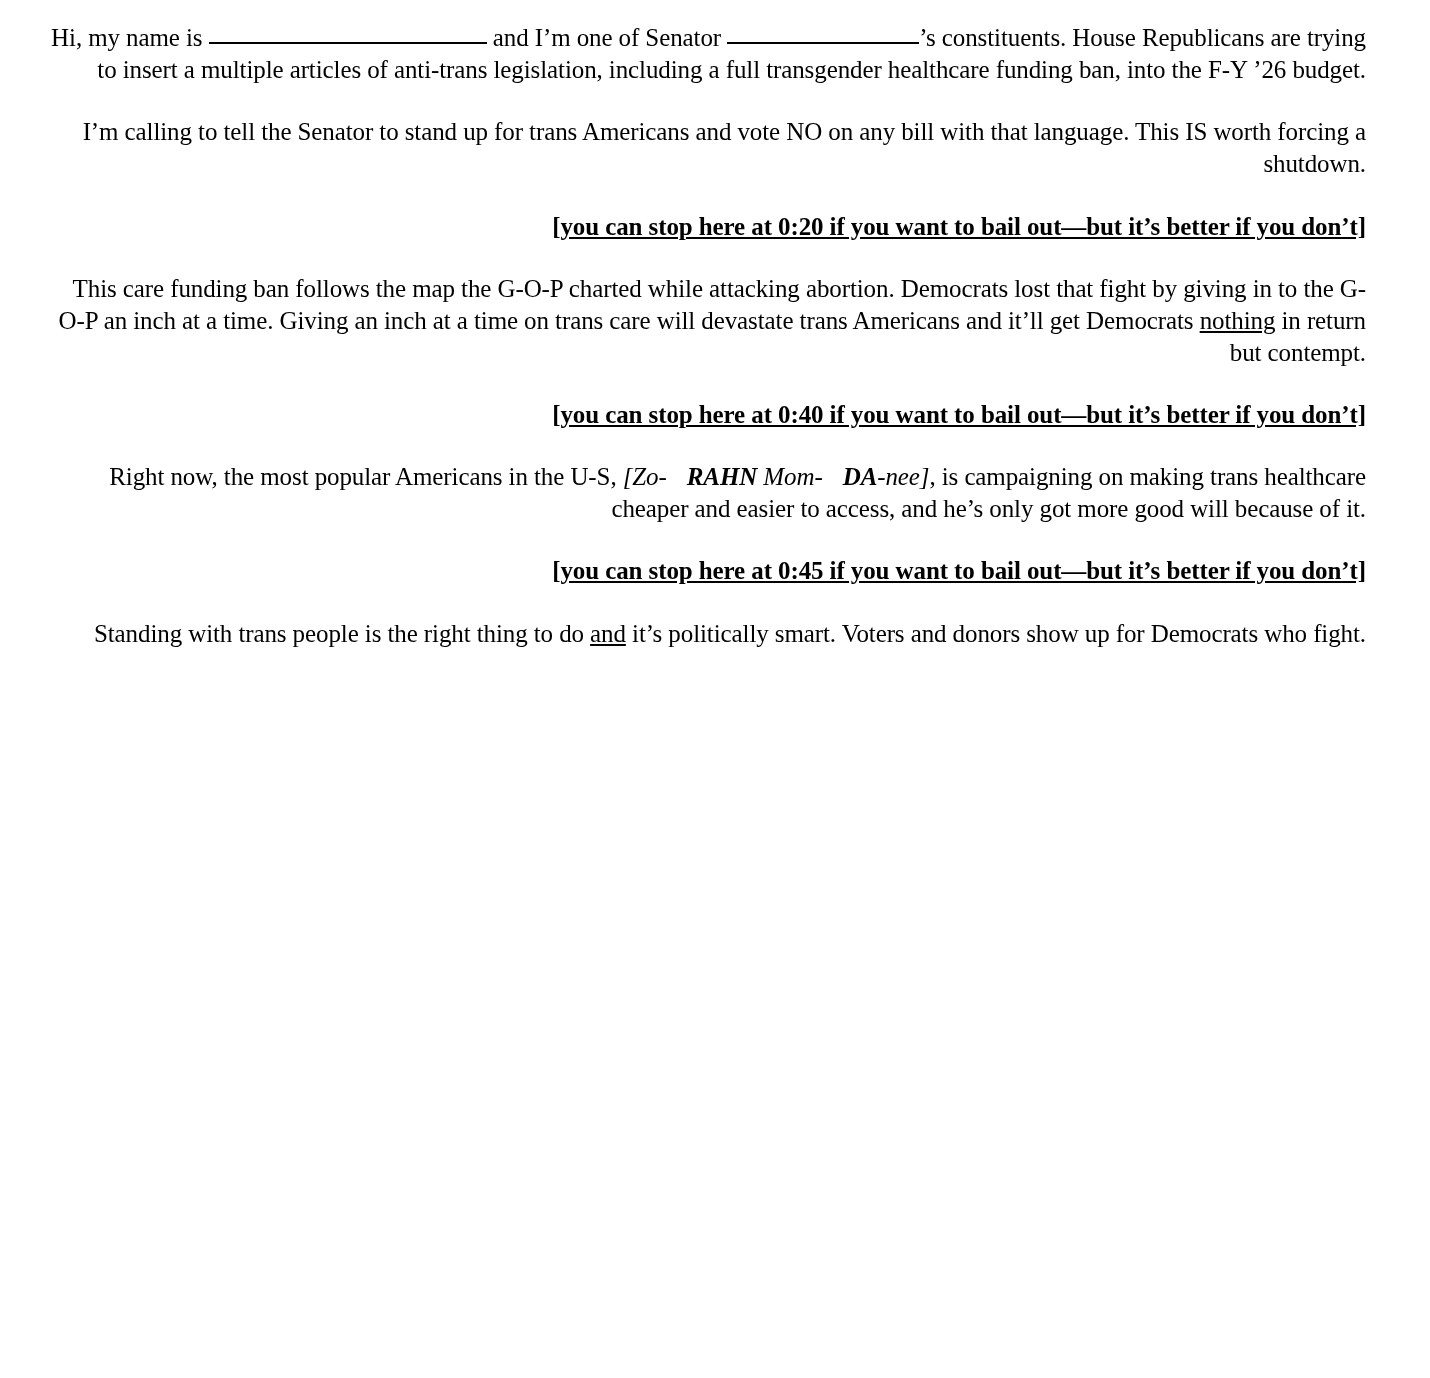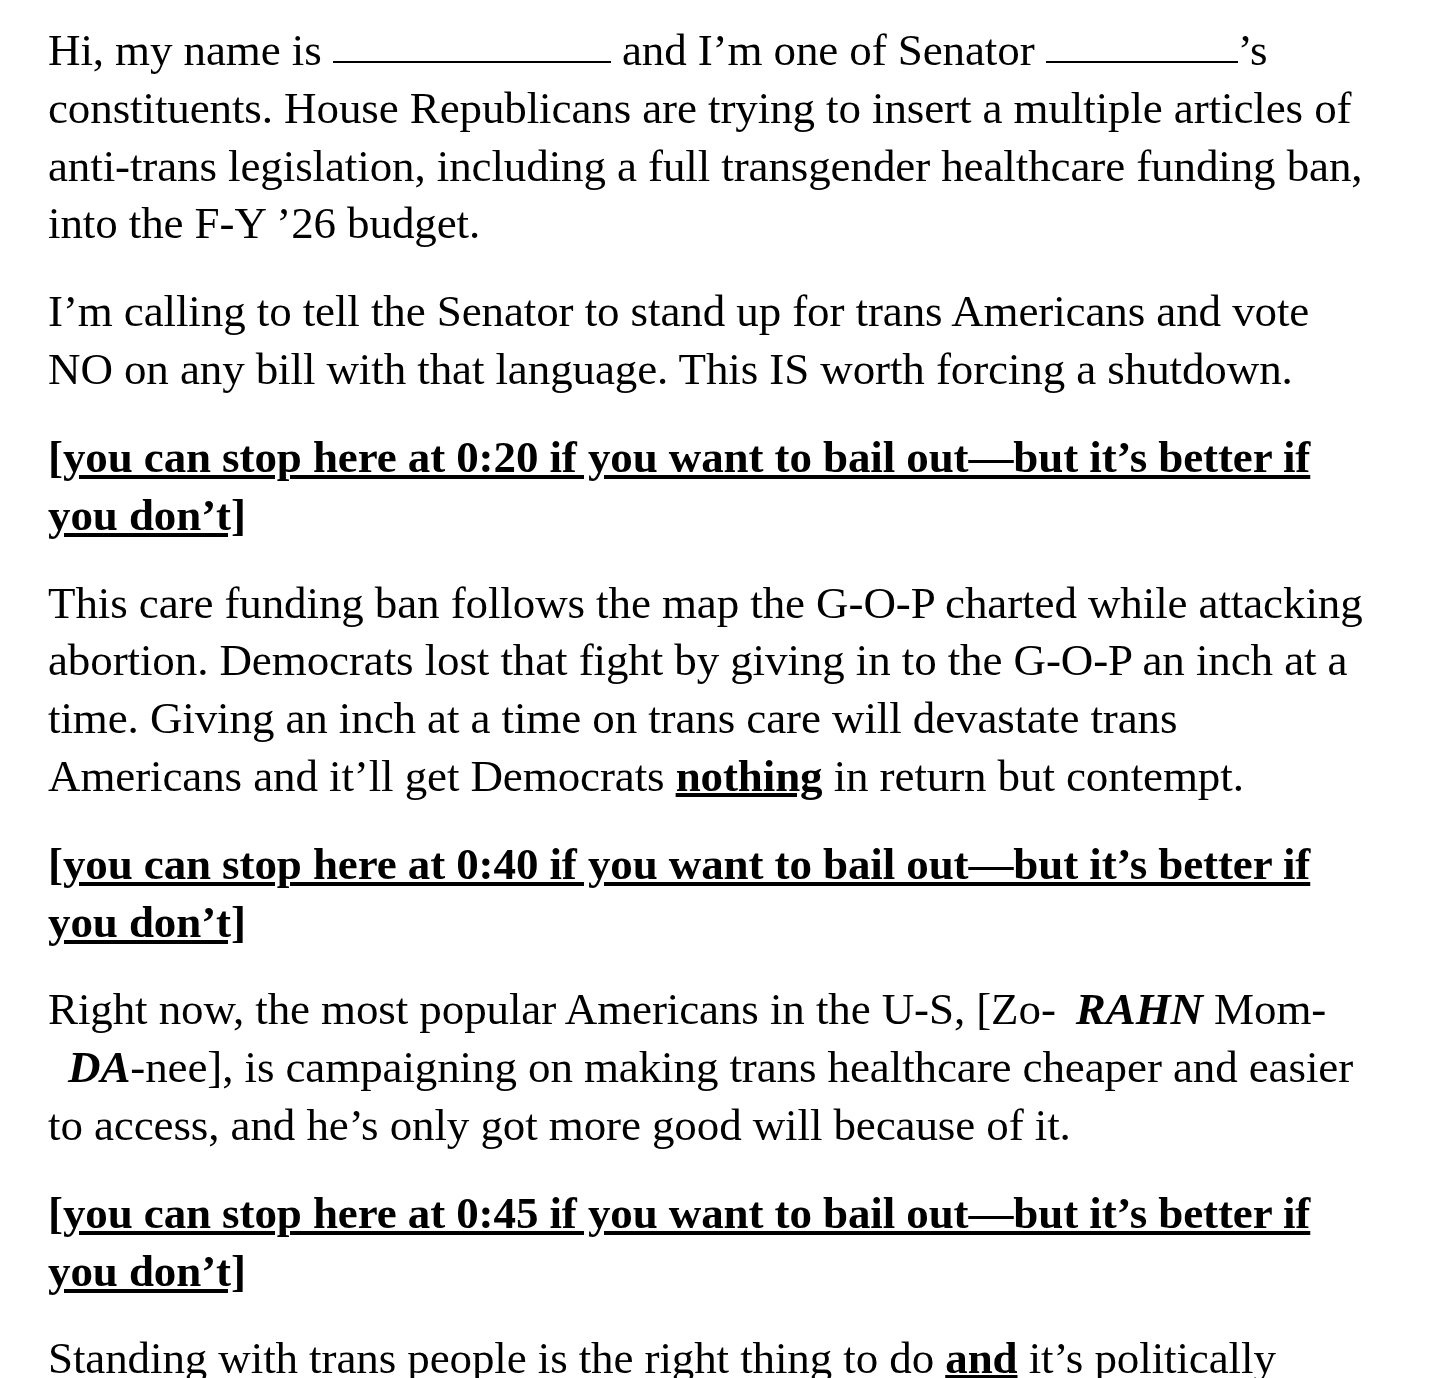--- a/index.html
+++ b/index.html
@@ -14,44 +14,44 @@
     color: #000000;
   }
   .page {
     width: 1430px;
     min-height: 1378px;
     box-sizing: border-box;
     padding: 22px 64px 20px 48px;
     background: #ffffff;
   }
   .para {
-    font-size: 45px;
+    font-size: 25px;
     line-height: 1.285;
     margin: 0 0 30px 0;
-    text-align: left;
+    text-align: right;
     letter-spacing: -0.1px;
   }
   .para:last-child {
     margin-bottom: 8px;
   }
   .cue {
     font-weight: bold;
     text-decoration: underline;
   }
   .blank {
     display: inline-block;
     border-bottom: 2px solid #000;
     vertical-align: baseline;
     position: relative;
     top: -2px;
   }
   .blank-name { width: 278px; }
   .blank-senator { width: 192px; }
-  u { text-decoration: underline; text-underline-offset: 2px; font-weight: bold; }
-  .ital { }
+  u { text-decoration: underline; text-underline-offset: 2px; }
+  .ital { font-style: italic; }
   .ital-bold { font-style: italic; font-weight: bold; margin-left: 20px; }
 </style>
 </head>
 <body>
 
 <div class="page">
 
   <p class="para"><span>Hi, my name is</span> <span class="blank blank-name"></span> <span>and I’m one of Senator</span> <span class="blank blank-senator"></span><span>’s constituents. House Republicans are trying to insert a multiple articles of anti-trans legislation, including a full transgender healthcare funding ban, into the F-Y ’26 budget.</span></p>
 
   <p class="para">I’m calling to tell the Senator to stand up for trans Americans and vote NO on any bill with that language. This IS worth forcing a shutdown.</p>

